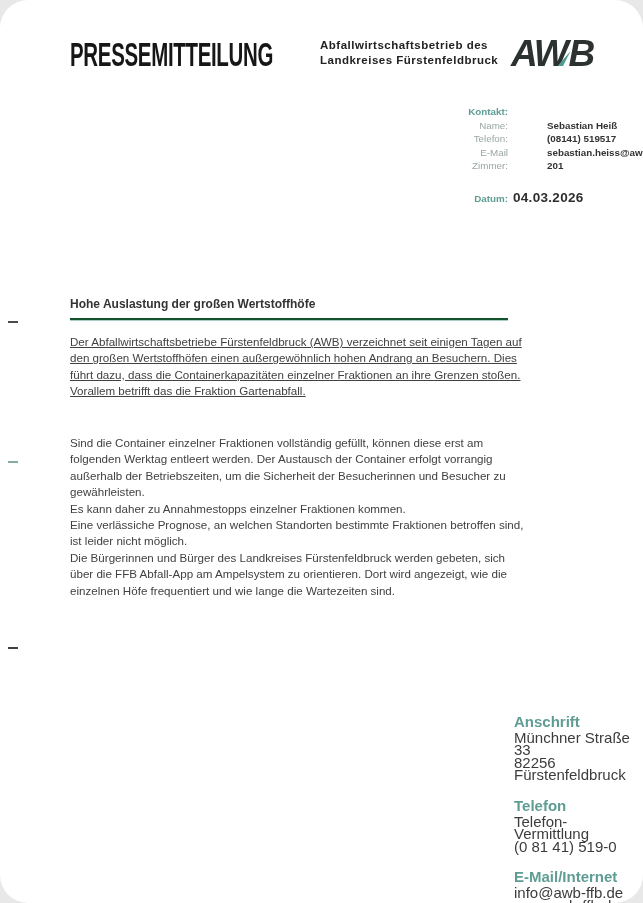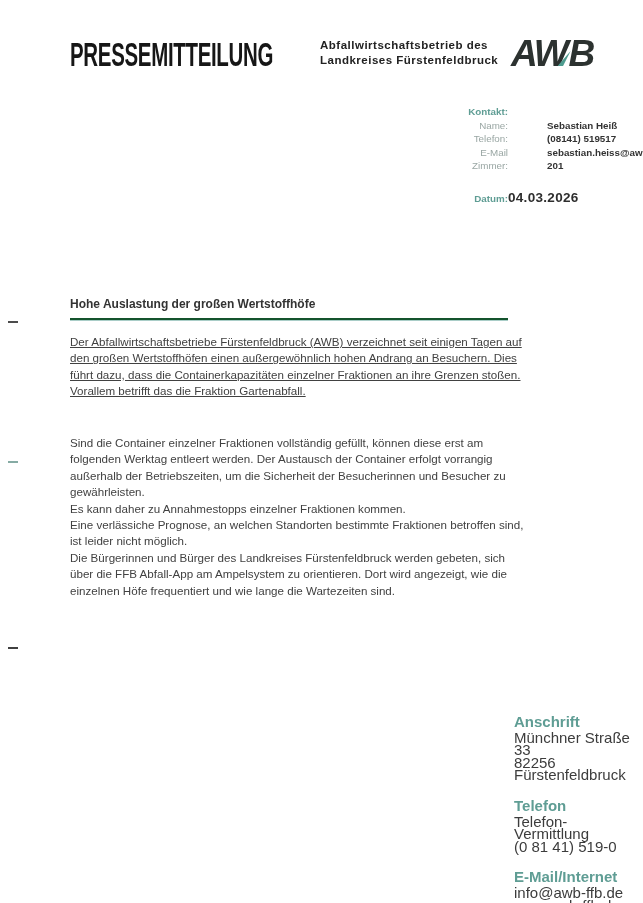--- a/index.html
+++ b/index.html
@@ -5,20 +5,21 @@
   * { margin:0; padding:0; box-sizing:border-box; }
   html,body { background:#e8e8e8; }
   .page {
     position:relative;
     width:643px; height:903px;
     margin:0 auto;
     background:#ffffff;
     font-family:"Liberation Sans", sans-serif;
     color:#3f3f3f;
     overflow:hidden;
+    border-radius:28px;
   }
 
   
   .masthead {
     position:absolute; left:70px; top:36px;
     font-size:33px; font-weight:700; letter-spacing:-0.5px;
     color:#161616; white-space:nowrap;
     transform:scaleX(0.62); transform-origin:0 0;
   }
   .org-lines {
@@ -45,21 +46,21 @@
     position:absolute; left:425px; top:105px; width:210px;
     font-size:9.8px; line-height:13.6px;
   }
   .contact-grid {
     display:grid; grid-template-columns:83px 1fr; column-gap:18px;
   }
   .c-label { text-align:right; color:#9aa7a4; }
   .c-label.teal { color:#5f9d94; font-weight:700; }
   .c-value { color:#333; font-weight:700; white-space:nowrap;margin-left:21px; }
   .date-grid {
-    display:grid; grid-template-columns:83px 1fr; 
+    display:grid; grid-template-columns:83px 1fr; column-gap:5px;
     margin-top:18px; align-items:baseline;
   }
   .date-value { font-size:13.5px; font-weight:700; color:#2e2e2e; letter-spacing:0.3px; }
 
   
   .fold { position:absolute; left:8px; width:10px; height:2px; }
   .fold.m1 { top:321px; background:#4c4c4c; }
   .fold.m2 { top:461px; background:#86aba4; }
   .fold.m3 { top:647px; background:#404040; }
 

